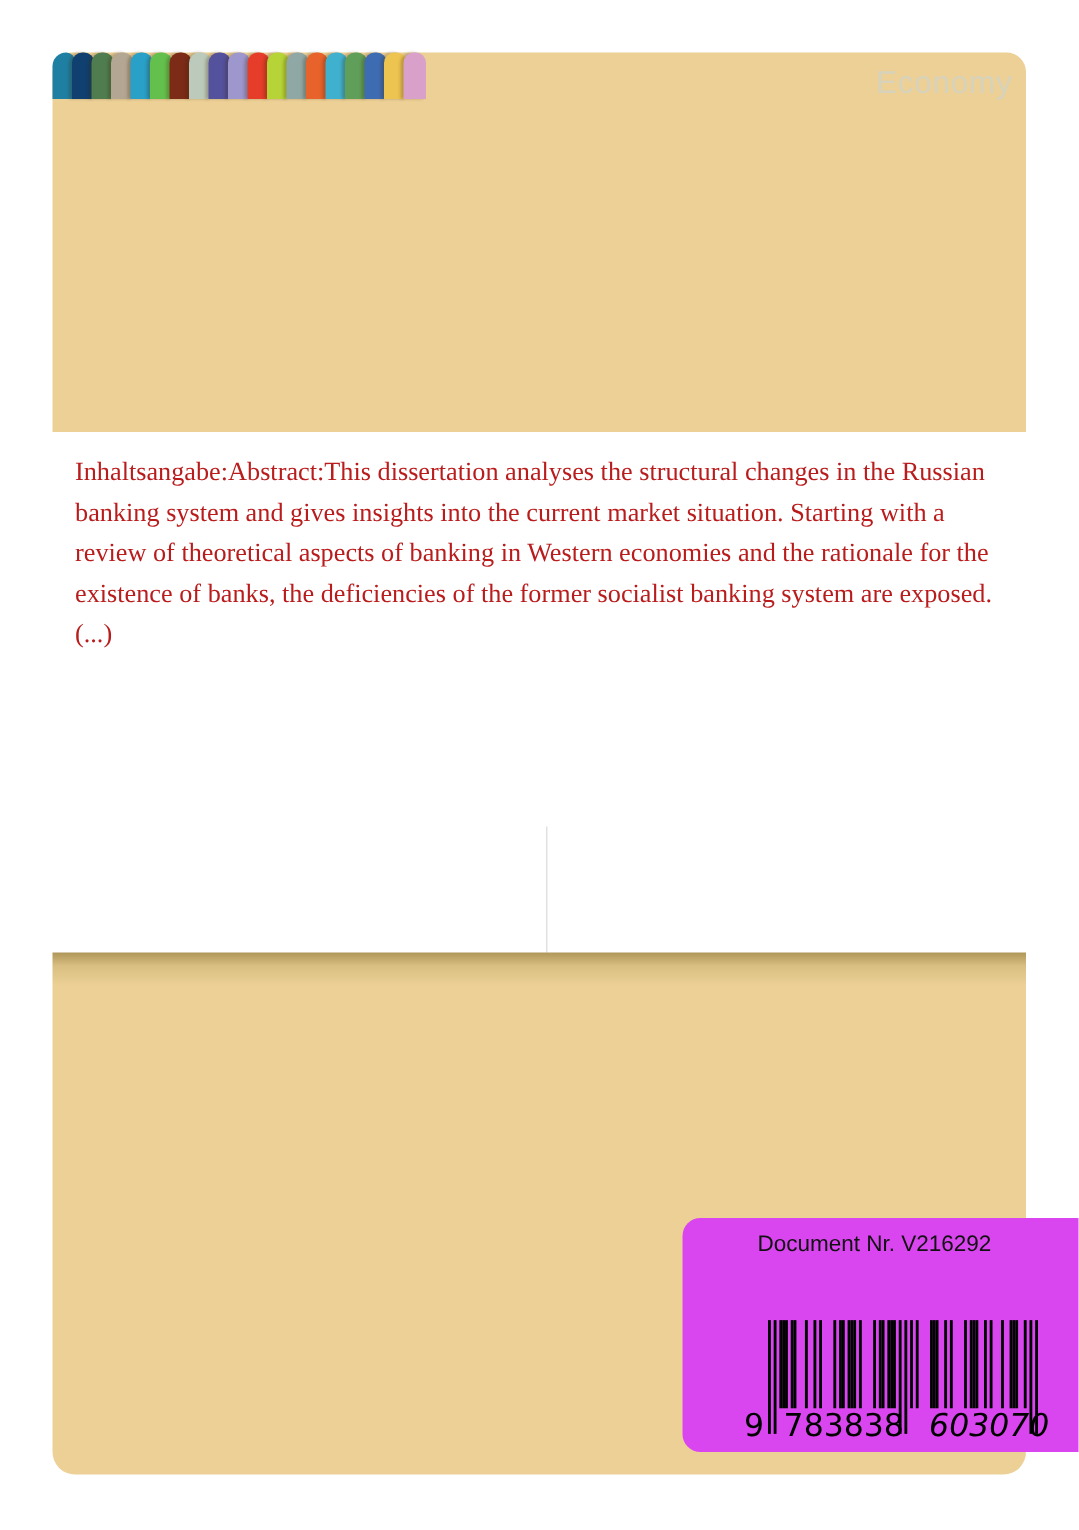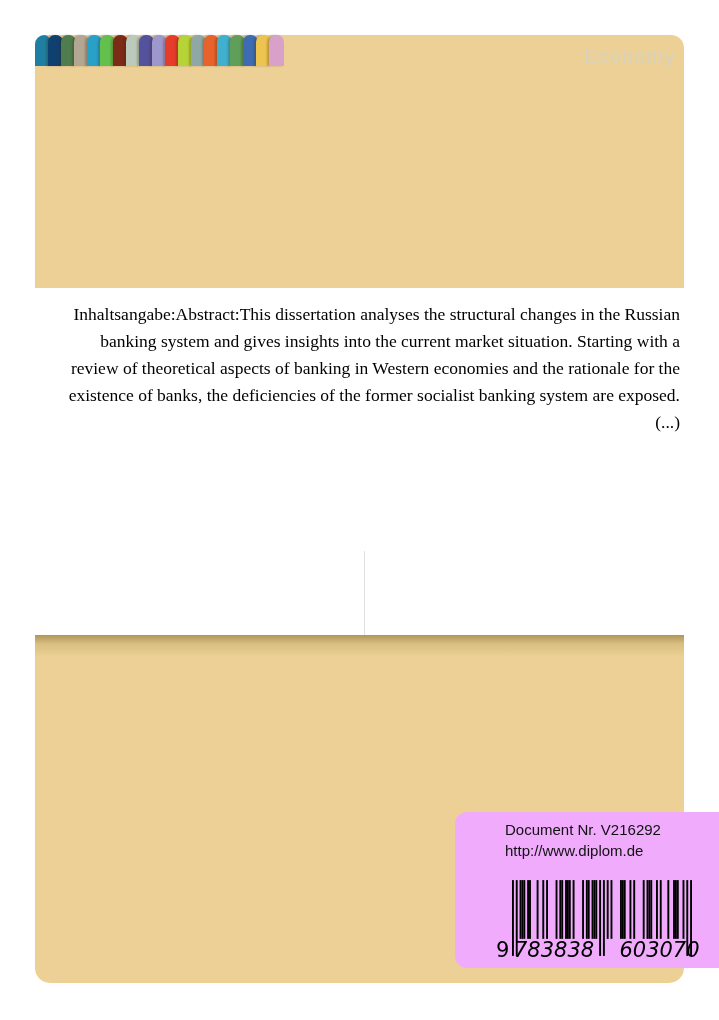--- a/index.html
+++ b/index.html
@@ -34,46 +34,46 @@
 
   .economy-label{
     position:absolute;top:9px;right:9px;
     font-size:21px;color:#d7d2bc;letter-spacing:0.5px;
   }
 
   
   .abstract{
     position:absolute;left:50px;top:301px;width:630px;
     font-family:"Liberation Serif","DejaVu Serif",serif;
-    font-size:17.5px;line-height:27px;color:#000000;
-    text-align:right;
+    font-size:17.5px;line-height:27px;color:#b91c1c;
+    text-align:left;
   }
   .spine-line{
     position:absolute;left:364px;top:551px;width:1px;height:84px;
     background:rgba(120,120,120,0.22);
   }
 
   
   .barcode-box{
     position:absolute;left:455px;top:812px;width:264px;height:156px;
-    background:#f0abfc;border-radius:12px 0 0 12px;
+    background:#d946ef;border-radius:12px 0 0 12px;
   }
   .barcode-box .info{
     padding:8px 0 0 50px;font-size:15px;line-height:20.5px;color:#111111;
   }
   .barcode-wrap{
     position:absolute;left:41px;top:66px;width:212px;height:88px;
   }
   .barcode-wrap svg{position:absolute;left:16px;top:0;}
   .ean-text{
     position:absolute;left:0;top:60px;width:212px;display:flex;
     font-family:"DejaVu Sans",sans-serif;font-size:21px;color:#000;
   }
   .ean-text .d0{width:18px;text-align:left;}
-  .ean-text .d1{flex:1;text-align:left;font-style:italic;}
+  .ean-text .d1{flex:1;text-align:center;}
   .ean-text .d2{flex:1;text-align:center;font-style:italic;}
 </style>
 </head>
 <body>
 
 <div class="page">
 
   <div class="cover-top">
     <div class="stripes">
         <span class="stripe-bar" style="background: rgb(31, 127, 163); z-index: 1;"></span>
@@ -103,21 +103,20 @@
 
   <div class="spine-line"></div>
 
   <div class="cover-bottom">
     
   </div>
 
   <div class="barcode-box">
     <div class="info">
       <div>Document Nr. V216292</div>
-      <div>http://www.diplom.de</div>
     </div>
     <div class="barcode-wrap">
       <svg width="180" height="80" viewBox="0 0 190 80" xmlns="http://www.w3.org/2000/svg">
           <rect x="0" y="0" width="2" height="80" fill="#000"></rect>
           <rect x="4" y="0" width="2" height="80" fill="#000"></rect>
           <rect x="8" y="0" width="2" height="62" fill="#000"></rect>
           <rect x="10" y="0" width="2" height="62" fill="#000"></rect>
           <rect x="12" y="0" width="2" height="62" fill="#000"></rect>
           <rect x="16" y="0" width="2" height="62" fill="#000"></rect>
           <rect x="18" y="0" width="2" height="62" fill="#000"></rect>

